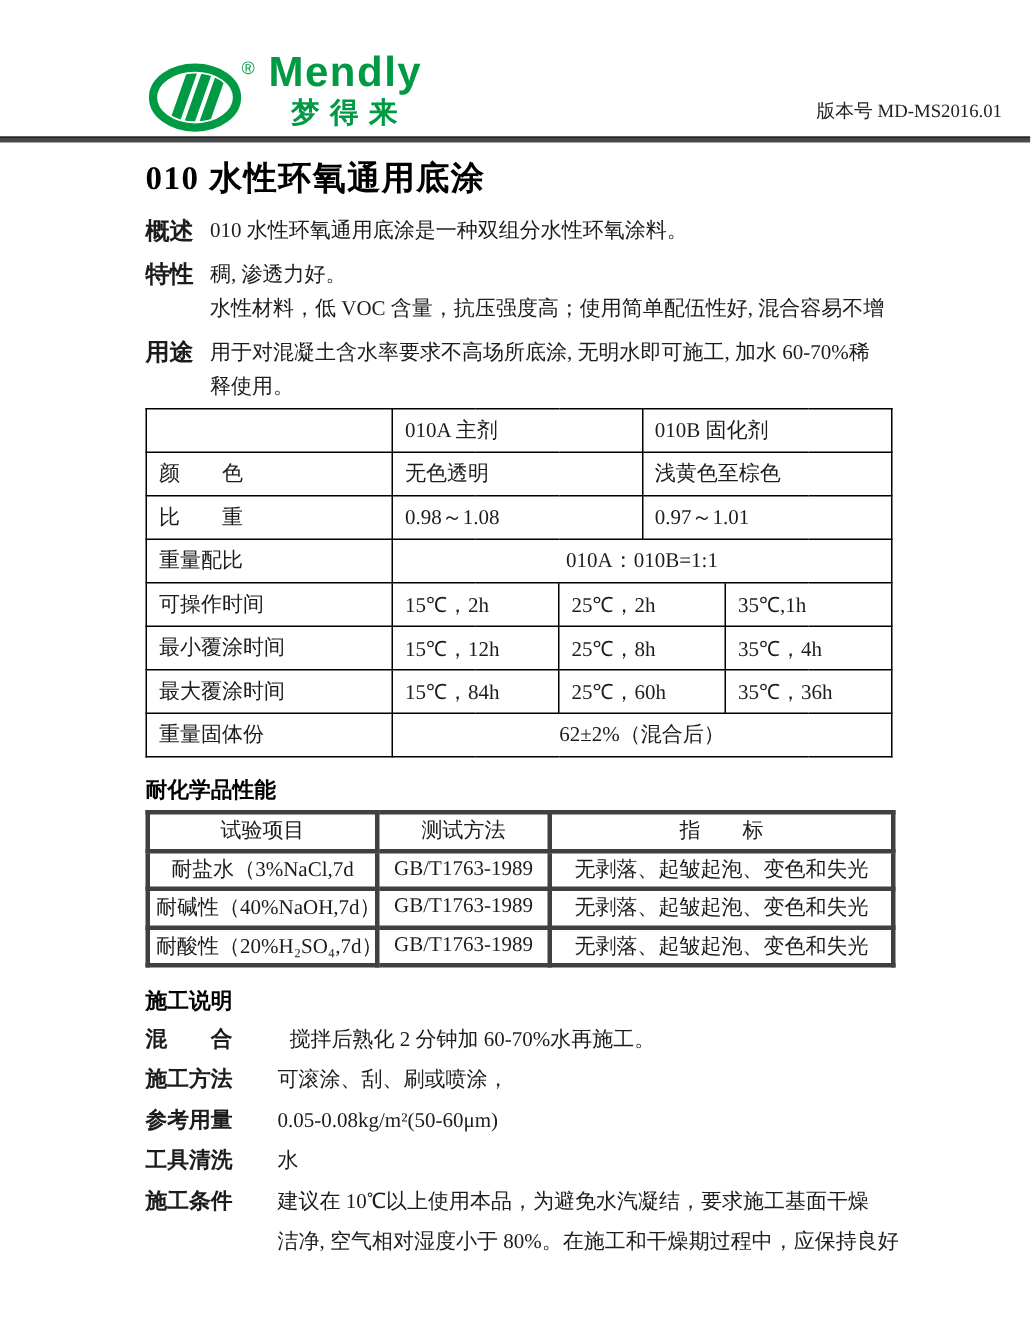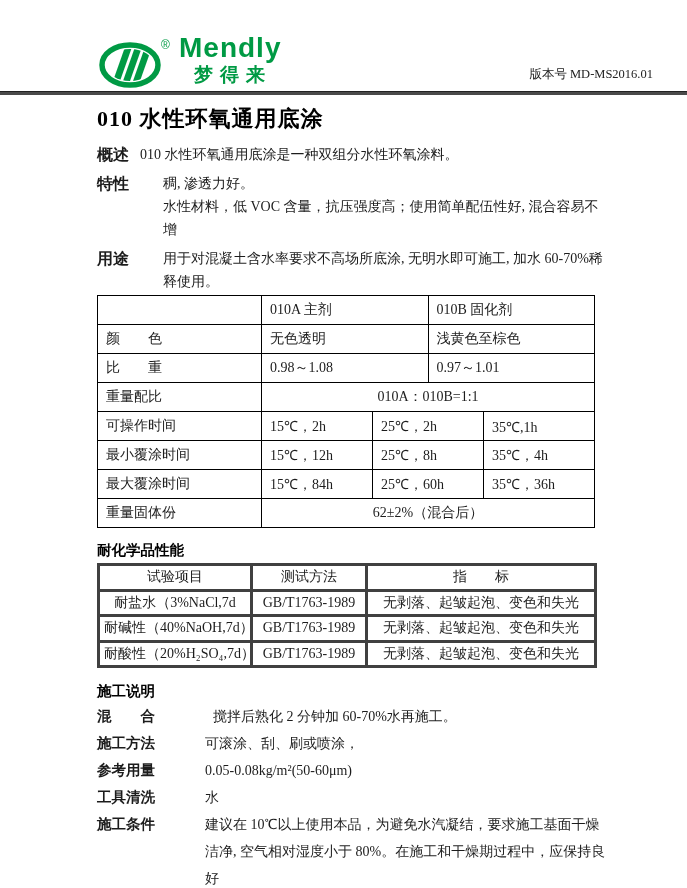--- a/index.html
+++ b/index.html
@@ -11,37 +11,37 @@
     font-family:"Liberation Serif",serif;
     overflow:hidden;
   }
   
   .header{position:relative;height:93px;}
   .logo{position:absolute;left:99px;top:33px;display:flex;align-items:flex-start;}
   .logo-mark{display:block;}
   .logo-text{margin-left:6px;margin-top:2px;font-family:"Liberation Sans",sans-serif;}
   .brand{font-size:28px;font-weight:bold;color:#009A44;line-height:26px;letter-spacing:1px;}
   .brand-cn{font-size:19px;font-weight:bold;color:#009A44;letter-spacing:7px;margin-left:15px;margin-top:1px;font-family:"Liberation Sans",sans-serif;}
-  .version{position:absolute;right:34px;top:66px;font-size:12.5px;color:#222;}
+  .version{position:absolute;right:19px;top:66px;font-size:12.5px;color:#222;}
   .rule{position:absolute;left:0;top:91px;width:687px;height:3px;background:#4a4a4a;border-top:1px solid #222;}
   
   .content{padding:0 0 0 97px;width:512px;}
   h1.title{
     font-family:Liberation Serif, serif;
     font-size:22px;font-weight:bold;color:#000;
     margin:11px 0 0 0;line-height:30px;letter-spacing:1px;
   }
   .sec{display:flex;margin-top:9px;}
   .sec .sec-label{
     width:43px;flex:none;
     font-family:"Liberation Sans",sans-serif;
     font-weight:bold;font-size:16px;line-height:23px;
   }
   .sec .sec-body{width:462px;font-size:14px;line-height:23px;}
-  .sec + .sec{margin-top:6px;gap:23px;}
+  .sec + .sec{margin-top:6px;}
   h2.block-head{
     font-family:"Liberation Sans",sans-serif;
     font-size:14.5px;font-weight:bold;color:#000;
     margin:10px 0 0 0;line-height:20px;
   }
   h2.mt{margin-top:12px;}
   
   table.spec{border-collapse:collapse;table-layout:fixed;width:497px;margin-top:2px;}
   table.spec td{
     border:1px solid #000;
@@ -58,21 +58,21 @@
     border:3px solid #404040;
     font-size:14px;
     padding:1px 4px;
     height:20.5px;
     vertical-align:middle;
     text-align:center;
     overflow:hidden;
     white-space:nowrap;
   }
   
-  .app-item{display:flex;gap:20px;}
+  .app-item{display:flex;}
   .app-item .app-label{
     width:88px;flex:none;
     font-family:"Liberation Sans",sans-serif;
     font-weight:bold;font-size:14.5px;line-height:27px;
   }
   .app-item .app-body{width:424px;font-size:14px;line-height:27px;}
 </style>
 </head>
 <body>
 

